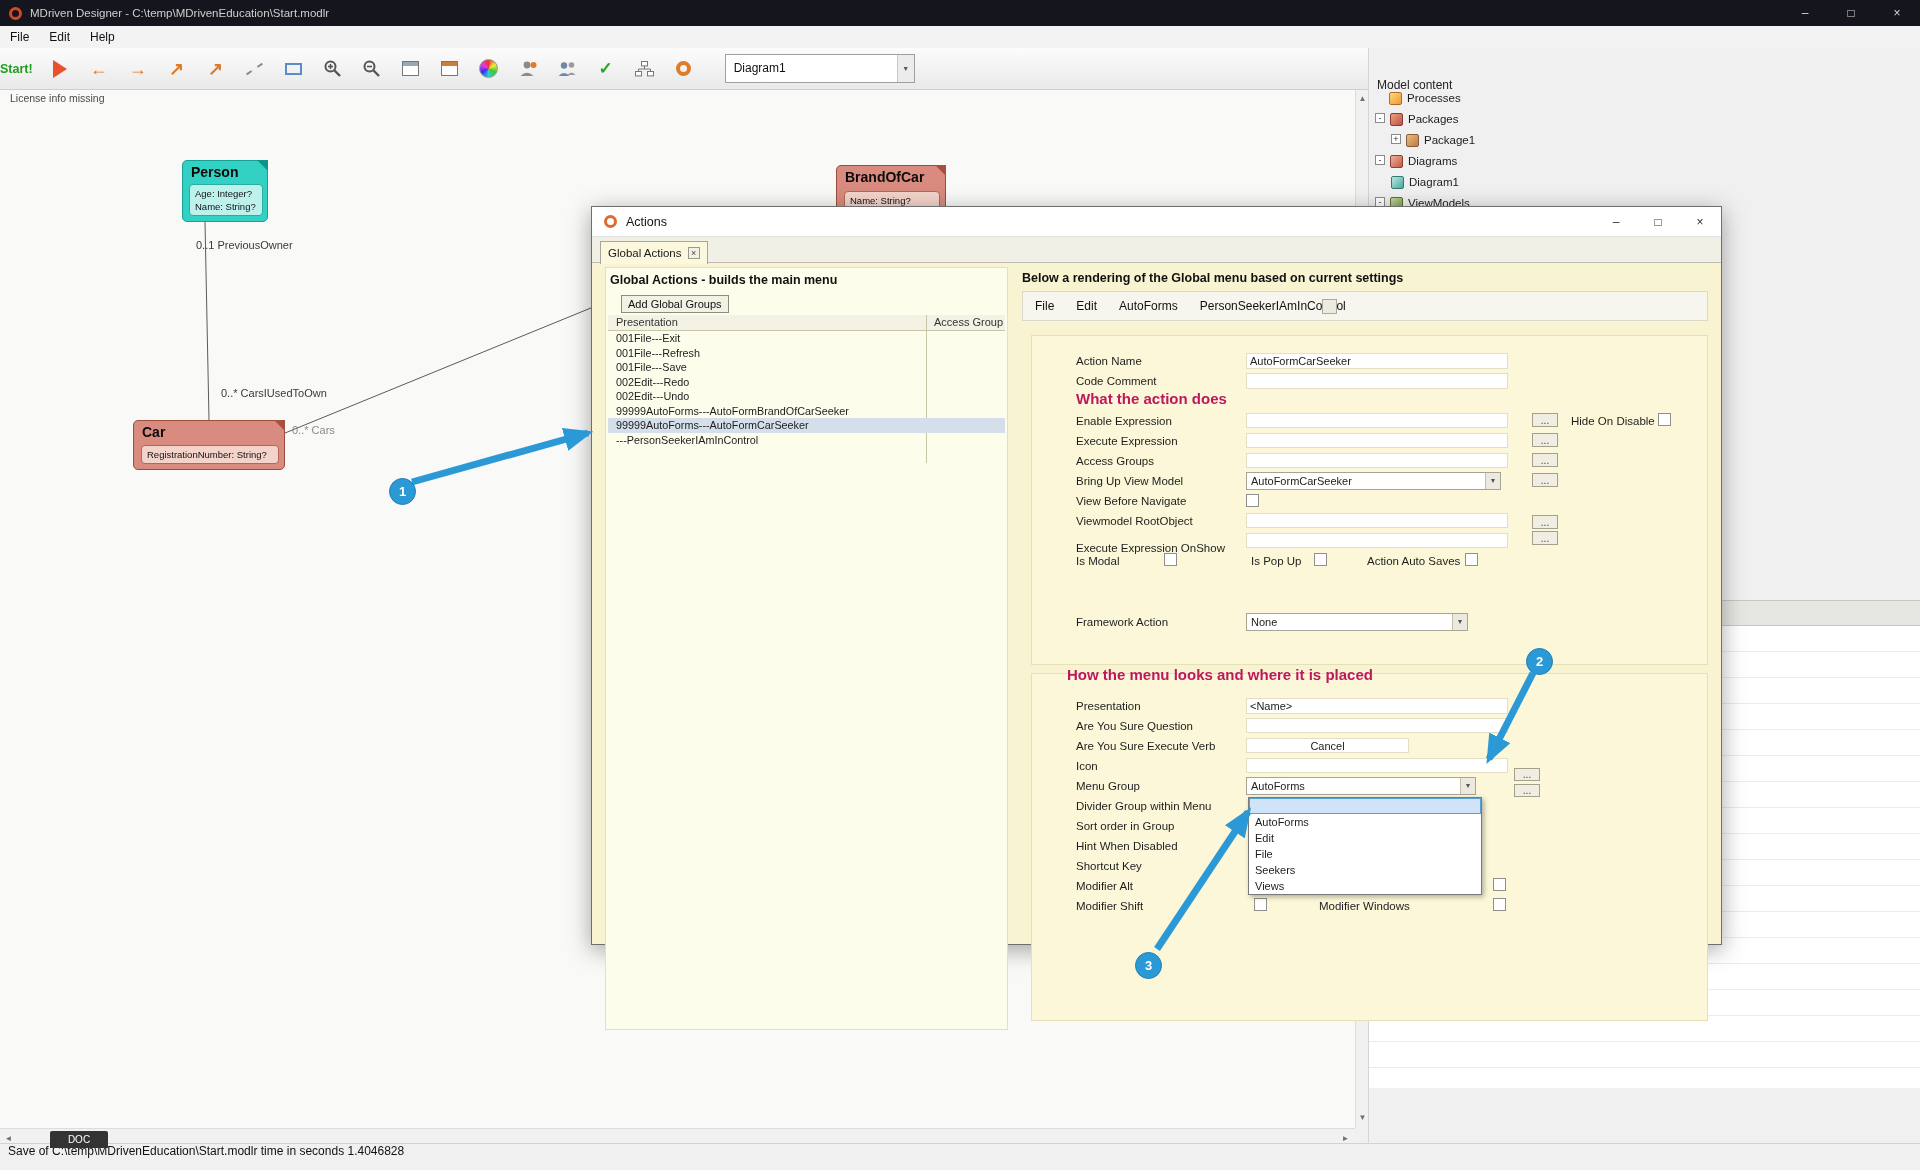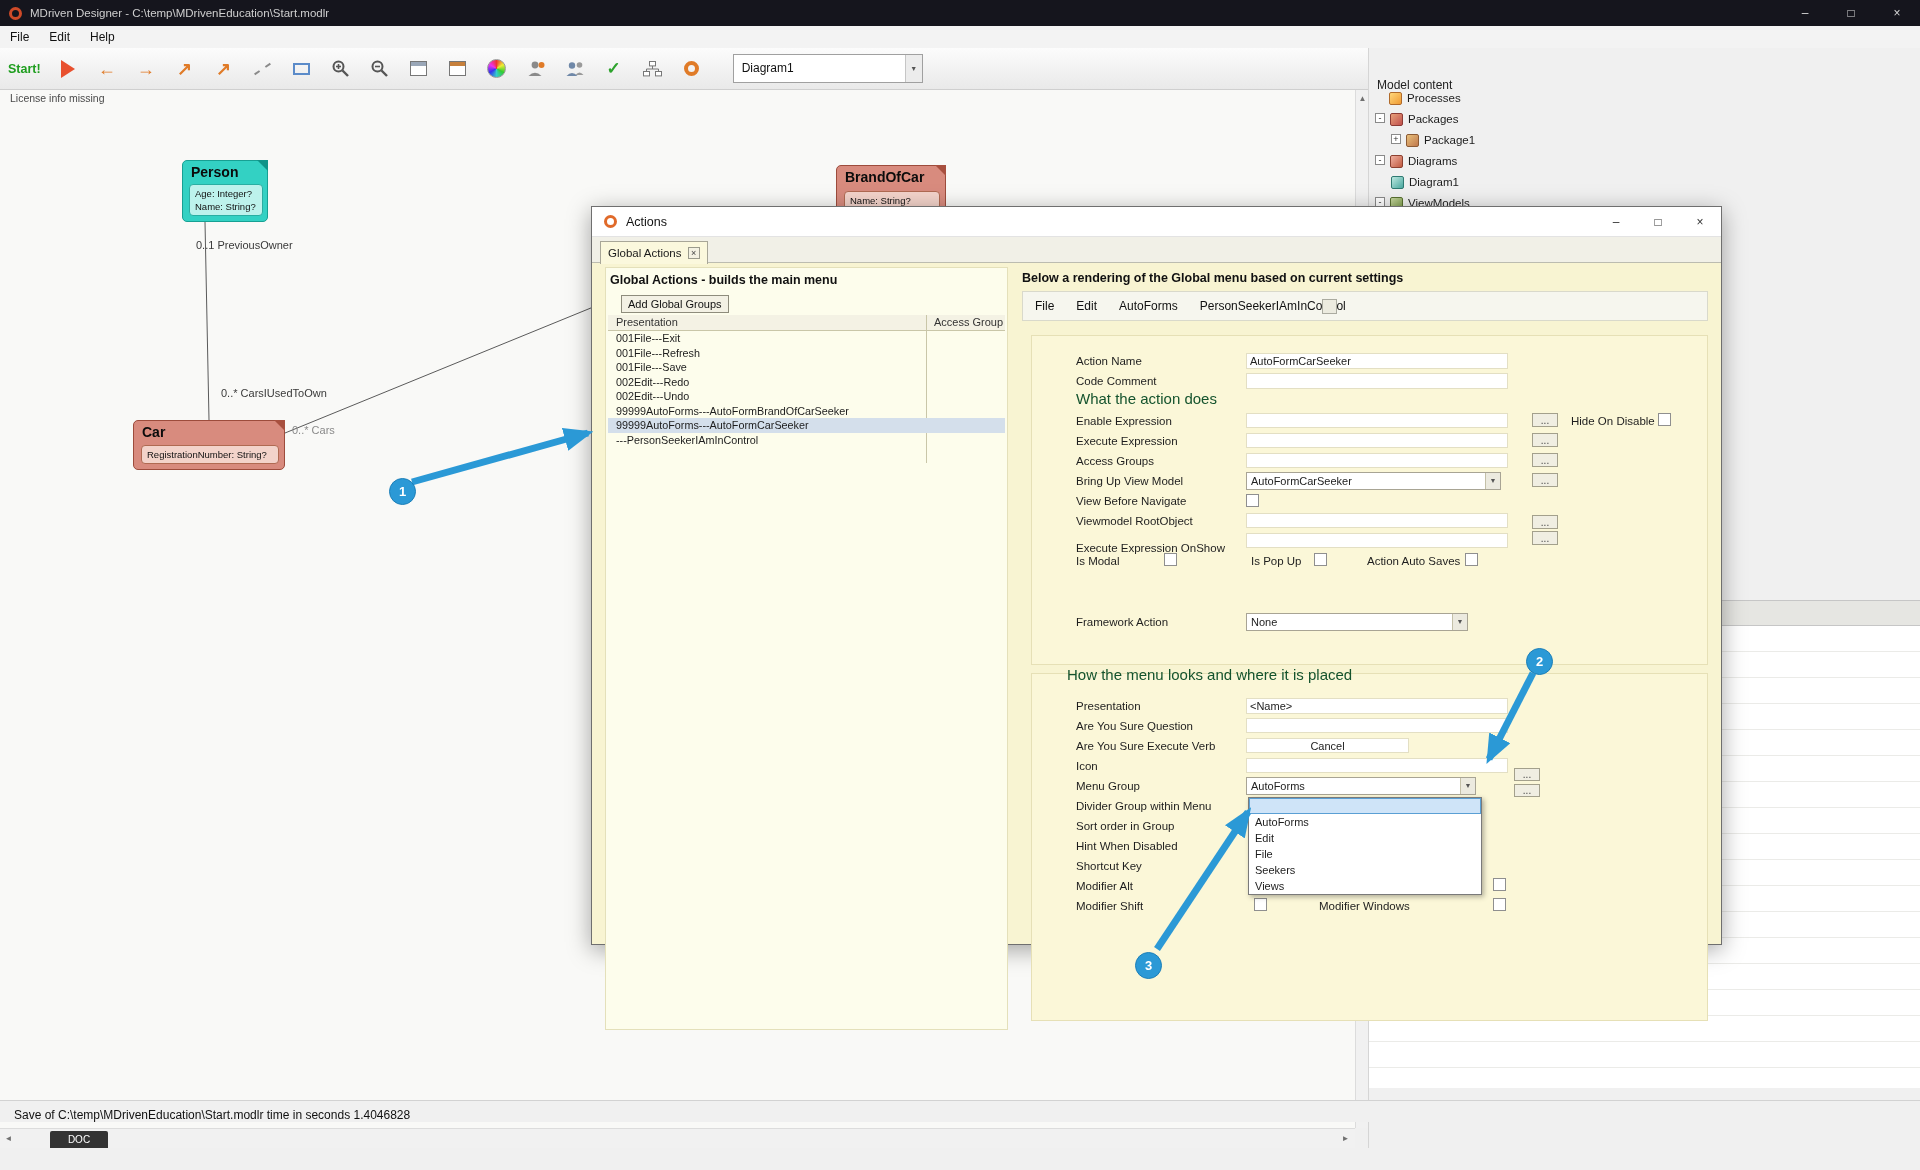--- a/index.html
+++ b/index.html
@@ -8,21 +8,21 @@
   .abs{position:absolute}
 
   
   .titlebar{position:absolute;left:0;top:0;width:1920px;height:26px;background:#15151d;display:flex;align-items:center;z-index:3}
   .app-icon{width:13px;height:13px;border:3px solid #cf4a28;border-radius:50%;margin:0 8px 0 9px}
   .title-text{color:#cfcfcf;font-size:11.5px}
   .winbtns{margin-left:auto;display:flex}
   .wbtn{width:46px;height:26px;display:flex;align-items:center;justify-content:center;color:#d8d8d8;font-size:12px}
   .menubar{position:absolute;left:0;top:26px;width:1920px;height:22px;background:#f3f3f3;display:flex;align-items:center;z-index:2}
   .menuitem{padding:3px 10px;font-size:12px;color:#111}
-  .toolbar{position:absolute;left:0;top:48px;width:1368px;height:42px;background:linear-gradient(#fcfcfc,#e9e9e9);border-bottom:1px solid #cfcfcf;display:flex;align-items:center;gap:15px;padding-left:8px;z-index:2}
+  .toolbar{position:absolute;left:0;top:48px;width:1368px;height:42px;background:linear-gradient(#fcfcfc,#e9e9e9);border-bottom:1px solid #cfcfcf;display:flex;align-items:center;gap:15px;z-index:2}
   .ticn{width:24px;height:24px;display:flex;align-items:center;justify-content:center;font-size:17px;flex:none}
   .start-lbl{color:#1f9e1f;font-weight:bold;font-size:12.5px}
   .play-tri{width:0;height:0;border-left:14px solid #e8502e;border-top:9px solid transparent;border-bottom:9px solid transparent}
   .oarrow{color:#e07b28;font-weight:bold;font-size:18px;line-height:18px}
   .dashedln{width:19px;border-top:2px dashed #8a8a8a;transform:rotate(-34deg)}
   .frame-ic{width:17px;height:12px;border:2px solid #5b8bc9}
   .cal-ic{width:17px;height:15px;border:1px solid #777;background:linear-gradient(#9aa7b8 0 4px,#fff 4px)}
   .tbl-ic{width:17px;height:15px;border:1px solid #777;background:linear-gradient(#c7803c 0 4px,#fff 4px)}
   .wheel-ic{width:19px;height:19px;border-radius:50%;background:conic-gradient(#e33,#ee3,#3c3,#3cc,#33e,#e3e,#e33);border:1px solid #999}
   .ring-ic{width:15px;height:15px;border:4px solid #e07b28;border-radius:50%}
@@ -50,42 +50,42 @@
   .ticon{width:13px;height:13px;border-radius:2px;flex:none}
   .ptable-hdr{position:absolute;left:0;top:552px;width:552px;height:26px;background:#e6e6e2;border-top:1px solid #c6c6c6;border-bottom:1px solid #c6c6c6}
   .ptable{position:absolute;left:0;top:578px;width:552px;height:462px;background:repeating-linear-gradient(to bottom,#ffffff 0 25px,#ebebe8 25px 26px)}
   .namepanel{position:absolute;left:0;top:1040px;width:552px;height:60px;background:#fff;border-top:1px solid #a8a8a8}
 
   
   .vscroll{position:absolute;left:1355px;top:90px;width:13px;height:1038px;background:#f1f1f1;border-left:1px solid #dcdcdc;z-index:1}
   .hscroll{position:absolute;left:0;top:1128px;width:1355px;height:20px;background:#f1f1f1;border-top:1px solid #dcdcdc;z-index:1}
   .sarrow{position:absolute;font-size:8px;color:#707070;width:17px;height:17px;display:flex;align-items:center;justify-content:center}
   .doctab{position:absolute;left:50px;top:1131px;width:58px;height:17px;background:#333;color:#fff;font-size:10px;display:flex;align-items:center;justify-content:center;z-index:5;border-radius:2px 2px 0 0}
-  .statusbar{position:absolute;left:0;top:1100px;width:1920px;height:22px;background:#f0f0f0;border-top:1px solid #d2d2d2;display:flex;align-items:flex-end;padding-left:14px;font-size:12px;color:#111;z-index:2}
+  .statusbar{position:absolute;left:0;top:1143px;width:1920px;height:22px;background:#f0f0f0;border-top:1px solid #d2d2d2;display:flex;align-items:flex-start;padding-left:8px;font-size:12px;color:#111;z-index:2}
 
   
   .dialog{position:absolute;left:591px;top:206px;width:1131px;height:739px;background:#f8f4d2;border:1px solid #6f6f6f;box-shadow:0 5px 22px rgba(0,0,0,.35);z-index:10}
   .dtitle{position:absolute;left:0;top:0;width:100%;height:30px;background:#ffffff;border-bottom:1px solid #e3e3e3;display:flex;align-items:center}
   .dicon{width:13px;height:13px;border:3px solid #e06a2a;border-radius:50%;margin:0 9px 0 12px}
   .dtitle-text{font-size:12.5px;color:#111}
   .dwbtns{margin-left:auto;display:flex}
   .dwbtn{width:42px;height:30px;display:flex;align-items:center;justify-content:center;color:#333;font-size:12px}
   .dtabs{position:absolute;left:0;top:30px;width:100%;height:26px;background:#f1f0e7;border-bottom:1px solid #bcbcb0}
   .dtab{position:absolute;left:8px;top:4px;height:23px;background:#fbf8dd;border:1px solid #a8a698;border-bottom:none;display:flex;align-items:center;gap:6px;padding:0 7px;font-size:11.5px}
   .tabx{width:12px;height:12px;border:1px solid #9a9a8c;background:#f3f1e2;font-size:9px;line-height:10px;text-align:center;color:#444}
   .lpanel{position:absolute;left:13px;top:60px;width:403px;height:763px;background:#fdfdec;border:1px solid #e4e0ba}
   .lheading{position:absolute;left:18px;top:66px;font-size:12.5px;font-weight:bold;color:#111}
   .addbtn{position:absolute;left:29px;top:88px;background:#f3f1e4;border:1px solid #8e8c7c;font-size:11px;padding:2px 6px;color:#111}
   .lhdr{position:absolute;left:16px;top:108px;width:397px;height:16px;background:#f4f2e4;border-bottom:1px solid #c9c6a8;font-size:11px;color:#333}
   .lrows{position:absolute;left:16px;top:124px;width:397px}
   .lrow{height:14.5px;font-size:10.8px;line-height:14.5px;padding-left:8px;white-space:nowrap;color:#1d1d1d}
   .lrow.sel{background:#d4dfeb}
   .vline{position:absolute;background:#c9c6a8;width:1px}
   .rhead{position:absolute;font-size:12.5px;font-weight:bold;color:#111;white-space:nowrap}
-  .shead{position:absolute;font-size:15px;font-weight:normal;color:#14532d;white-space:nowrap}
+  .shead{position:absolute;font-size:15px;font-weight:bold;color:#be185d;white-space:nowrap}
   .preview{position:absolute;left:430px;top:84px;width:686px;height:30px;background:#f6f6ee;border:1px solid #d9d9cb;display:flex;align-items:center;gap:22px;padding-left:12px;font-size:12px;color:#111}
   .pvicon{position:absolute;left:299px;top:7px;width:15px;height:15px;background:#ecebdf;border:1px solid #ababa0}
   .gbox{position:absolute;background:#fbf7d8;border:1px solid #e6e0b6}
   .flbl{position:absolute;font-size:11.5px;color:#1e1e1e;white-space:nowrap;line-height:13px}
   .fld{position:absolute;background:#fff;border:1px solid #e3dfc4;font-size:11px;line-height:13px;color:#222;padding:1px 3px;height:16px;white-space:nowrap;overflow:hidden}
   .dots{position:absolute;width:26px;height:14px;background:#f0eee2;border:1px solid #a3a08c;font-size:10px;line-height:7px;text-align:center;color:#444}
   .cb{position:absolute;width:13px;height:13px;background:#fff;border:1px solid #8f8f8f}
   .cmb{position:absolute;background:#fff;border:1px solid #a8a494;font-size:11px;line-height:16px;color:#222;padding:0 18px 0 4px;height:18px;white-space:nowrap}
   .cmb .car2{position:absolute;right:0;top:0;width:15px;height:100%;background:#eceadf;border-left:1px solid #c4c0a8;text-align:center;font-size:7px;line-height:16px;color:#555}
   .ddlist{position:absolute;left:656px;top:590px;width:234px;height:98px;background:#fff;border:1px solid #7a7a7a;box-shadow:2px 2px 5px rgba(0,0,0,.3);z-index:5}

